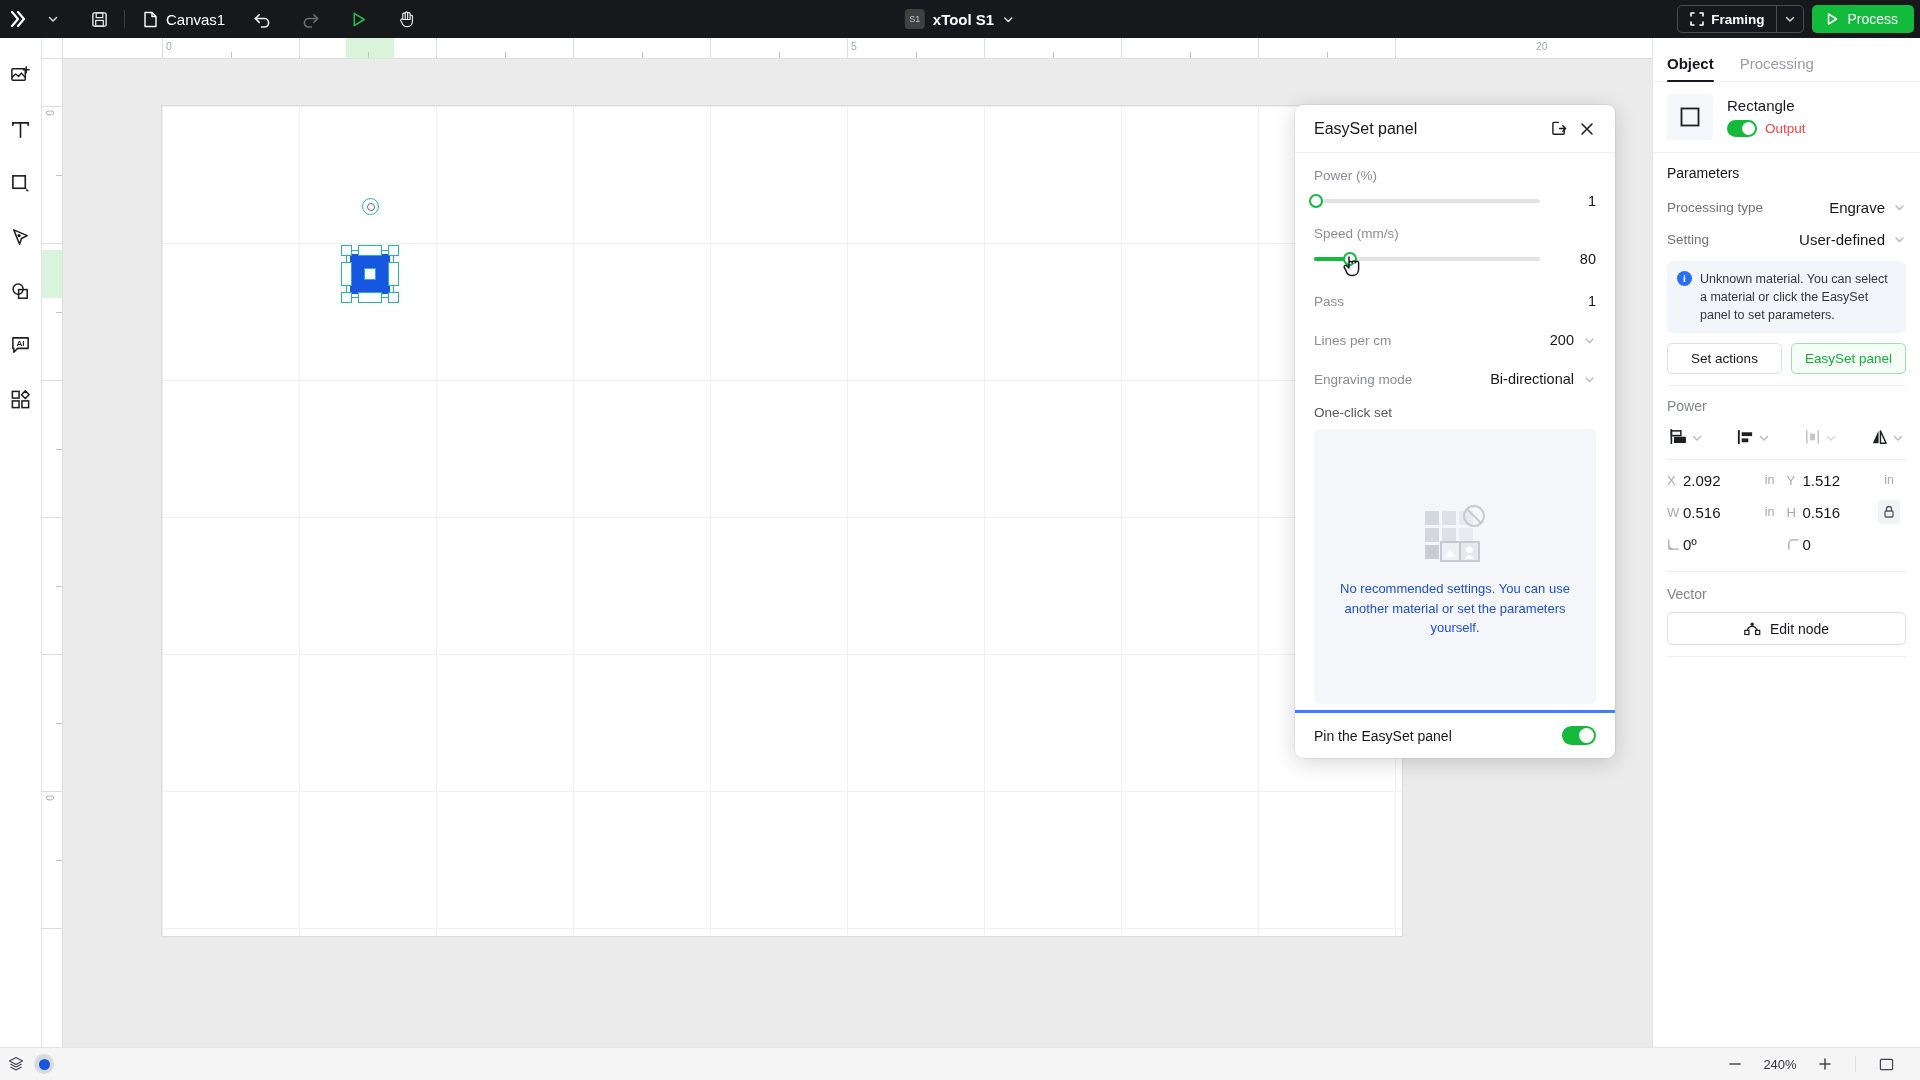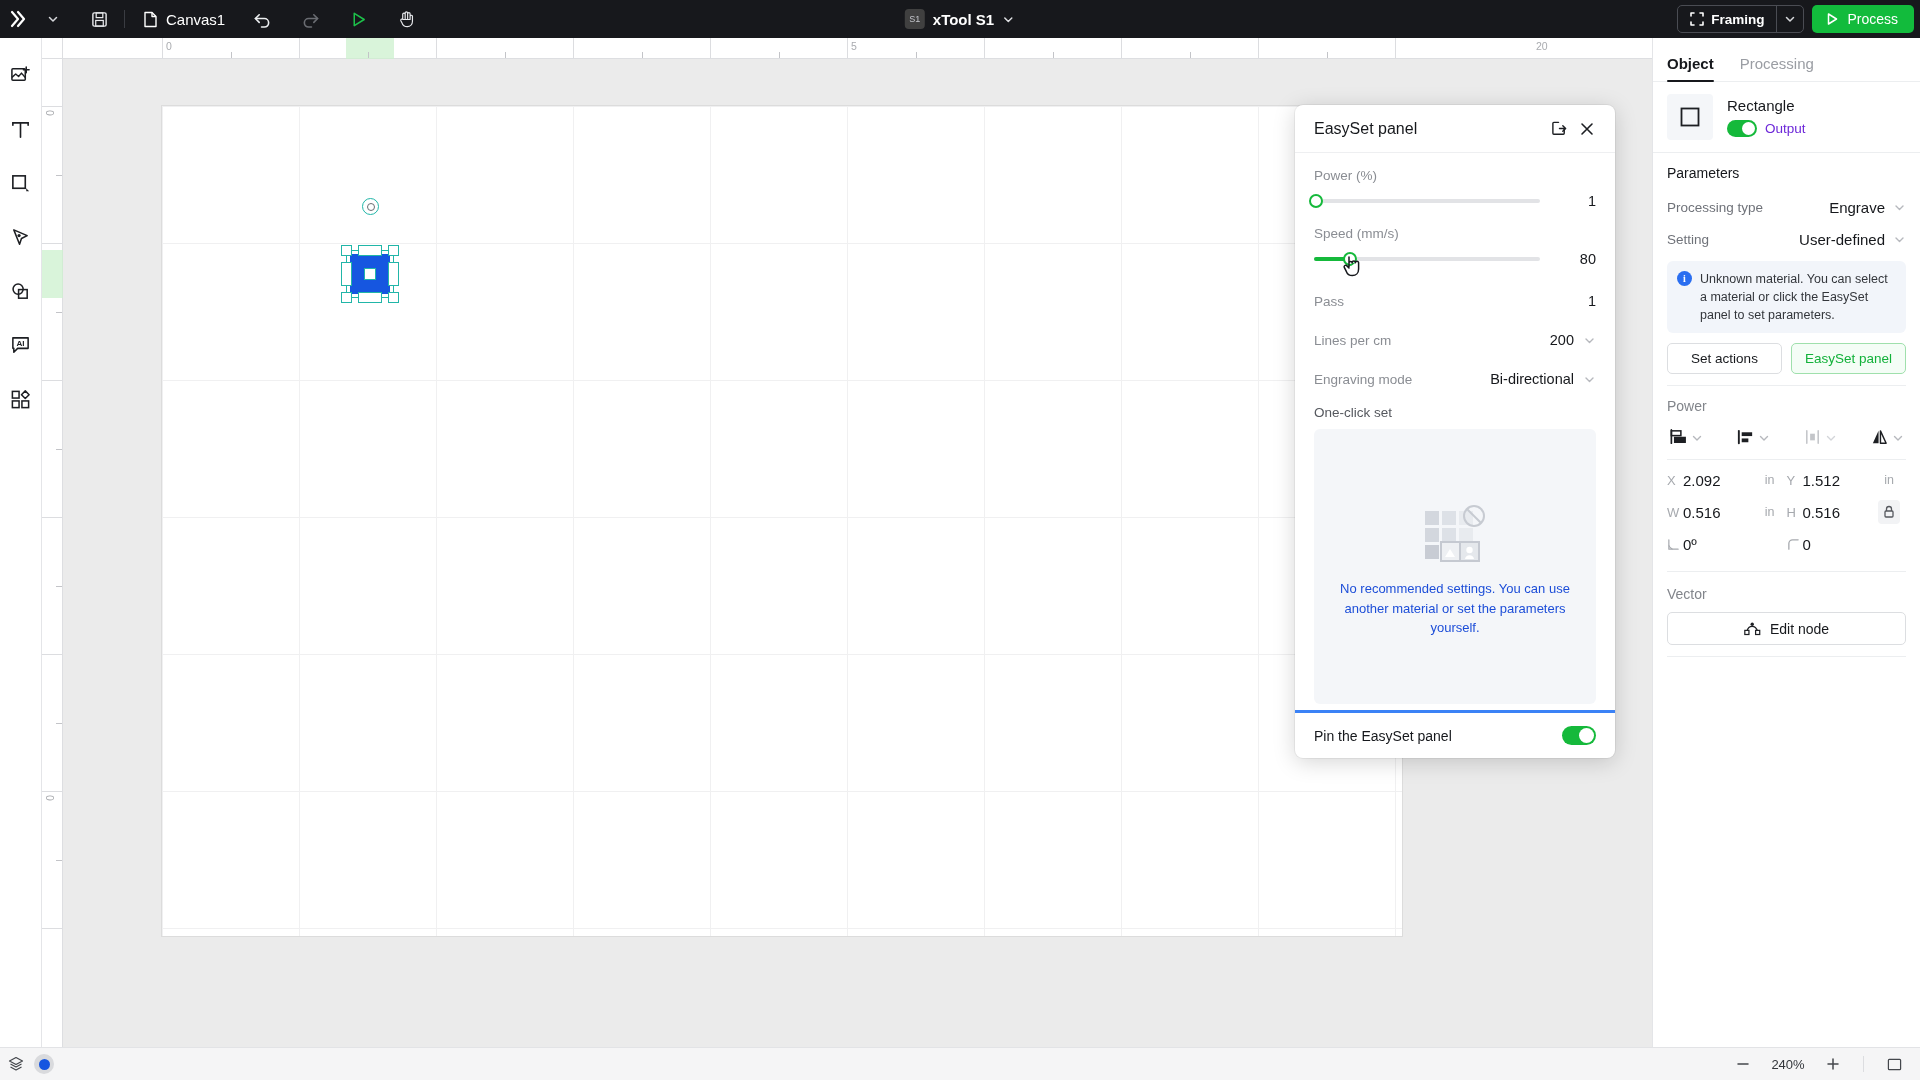--- a/index.html
+++ b/index.html
@@ -234,21 +234,21 @@
   .rp-objname { font-size: 15px; color: #16181c; margin-bottom: 6px; }
   .rp-outrow { display: flex; align-items: center; gap: 8px; }
   .toggle-sm {
     width: 30px; height: 17px; border-radius: 9px; background: #15b93b;
     position: relative; cursor: pointer;
   }
   .toggle-sm::after {
     content: ''; position: absolute; right: 2px; top: 2px;
     width: 13px; height: 13px; border-radius: 50%; background: #fff;
   }
-  .rp-outlbl { font-size: 13.5px; color: #6d28d9; }
+  .rp-outlbl { font-size: 13.5px; color: #ef4444; }
   .rp-sec { padding: 12px 14px 4px; }
   .rp-sec-title { font-size: 14px; color: #16181c; margin-bottom: 10px; }
   .rp-sec-title.muted { color: #82858b; }
   .rp-kv {
     display: flex; align-items: center; height: 32px;
   }
   .rp-kv .k { flex: 1; font-size: 13.5px; color: #6f7279; }
   .rp-kv .v { font-size: 15px; color: #16181c; }
   .rp-kv .c { margin-left: 8px; color: #b6b8bd; display: inline-flex; }
   .notice {
@@ -307,21 +307,21 @@
     background: #f5f5f6; border-top: 1px solid #e2e3e6;
     display: flex; align-items: center; z-index: 55;
   }
   .bb-left { display: flex; align-items: center; gap: 10px; padding-left: 4px; }
   .layer-dot {
     width: 20px; height: 20px; border-radius: 50%; background: #d9dadd;
     display: flex; align-items: center; justify-content: center; cursor: pointer;
   }
   .layer-dot i { width: 11px; height: 11px; border-radius: 50%; background: #1656e0; }
   .bb-right {
-    position: absolute; right: 9px; display: flex; align-items: center;
+    position: absolute; right: 17px; display: flex; align-items: center;
     gap: 11px; padding-right: 4px;
   }
   .zoom-btn {
     width: 26px; height: 26px; display: flex; align-items: center;
     justify-content: center; cursor: pointer; color: #44474c; font-size: 16px;
   }
   .zoom-val { font-size: 13px; color: #33363b; min-width: 42px; text-align: center; }
   .bb-div { width: 1px; height: 16px; background: #dcdde0; margin: 0 6px; }
 
   

